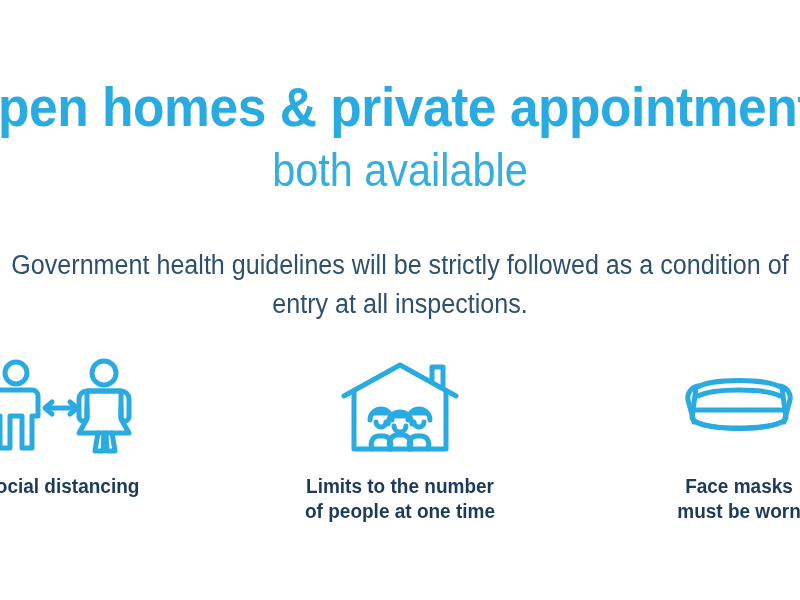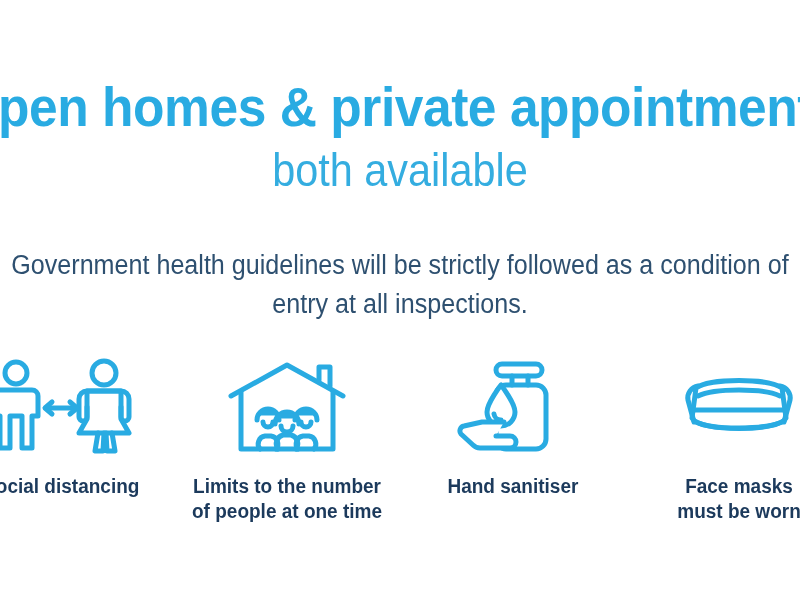--- a/index.html
+++ b/index.html
@@ -174,40 +174,20 @@
           <path d="M52 56 h16 M54 66 a6 6 0 0 0 12 0"></path>
           <path d="M51 89 a9 9 0 0 1 5 -14 h8 a9 9 0 0 1 5 14"></path>
         </svg>
       </div>
       <div class="icon-caption">
         <span>Limits to the number</span><br>
         <span>of people at one time</span>
       </div>
     </div>
 
-    <div class="icon-cell">
-      <div class="icon-art">
-        <svg width="110" height="92" viewBox="0 0 110 92" fill="none" stroke="#29abe2" stroke-width="5" stroke-linecap="round" stroke-linejoin="round">
-
-          <path d="M44 4 h34 a5 5 0 0 1 0 12 h-34 a5 5 0 0 1 0 -12 z"></path>
-
-          <path d="M54 16 v9 M70 16 v9"></path>
-
-          <path d="M48 25 h30 a10 10 0 0 1 10 10 v44 a10 10 0 0 1 -10 10 h-30 a10 10 0 0 1 -10 -10 v-44 a10 10 0 0 1 10 -10 z"></path>
-
-          <path d="M43 25 c0 0 -14 18 -14 27 a14 14 0 0 0 28 0 c0 -9 -14 -27 -14 -27 z" fill="#ffffff"></path>
-          <path d="M36 54 a7 7 0 0 0 7 6"></path>
-
-          <path d="M46 62 h-22 a6 6 0 0 0 0 0 l-18 4 a5 5 0 0 0 -3 8 l12 11 a10 10 0 0 0 7 3 h30 a6 6 0 0 0 0 -12 h-14" fill="#ffffff"></path>
-        </svg>
-      </div>
-      <div class="icon-caption">
-        <span>Hand sanitiser</span>
-      </div>
-    </div>
 
     <div class="icon-cell">
       <div class="icon-art">
         <svg width="130" height="92" viewBox="0 0 130 92" fill="none" stroke="#29abe2" stroke-width="5" stroke-linecap="round" stroke-linejoin="round">
 
           <path d="M24 26 a12 12 0 0 0 -10 14 l6 22"></path>
 
           <path d="M106 26 a12 12 0 0 1 10 14 l-6 22"></path>
 
           <path d="M22 28 c14 -10 72 -10 86 0 l4 30 c-6 14 -88 14 -94 0 z"></path>

